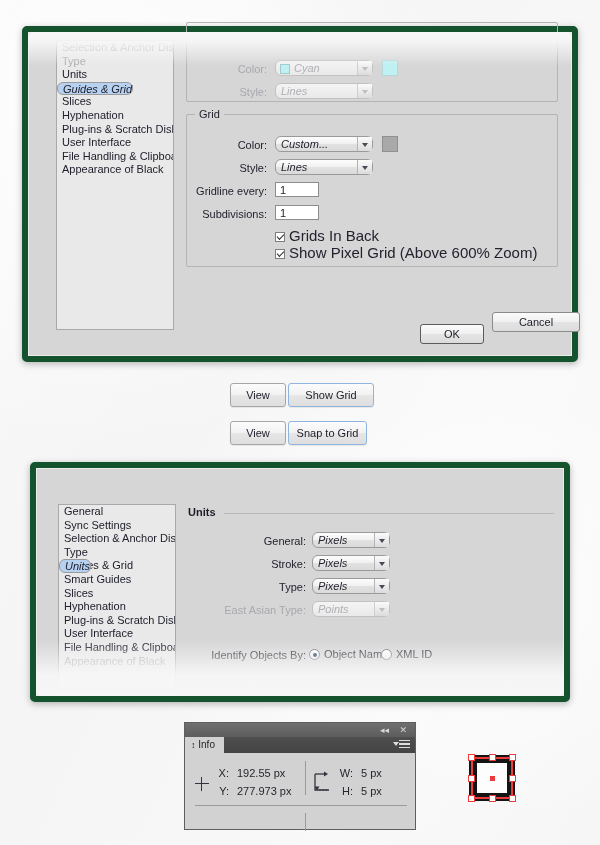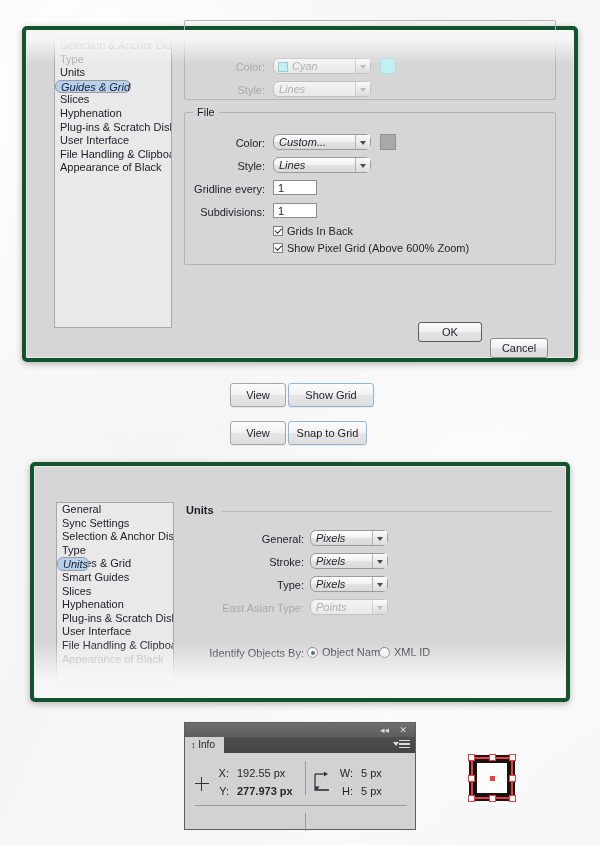--- a/index.html
+++ b/index.html
@@ -19,21 +19,21 @@
       radial-gradient(circle at 18% 12%, rgba(255,255,255,.85), rgba(0,0,0,0) 40%),
       radial-gradient(circle at 82% 70%, rgba(255,255,255,.7), rgba(0,0,0,0) 45%),
       linear-gradient(115deg,#f9f9f9 0%,#f5f5f5 35%,#f8f8f8 70%,#f4f4f4 100%);
     pointer-events:none;
   }
 
   
   .dialog {
     position:absolute;
     background:#d6d6d6;
-    border:4px solid #14532d;
+    border:6px solid #14532d;
     border-radius:5px;
     box-shadow:0 2px 7px rgba(0,0,0,.28), 0 0 0 1px rgba(255,255,255,.5) inset;
   }
   .dlg-title {
     font-size:11px; color:#1e1e2c;
     padding:6px 0 0 9px;
     height:21px;
     background:linear-gradient(#ededed,#dedede);
     border-radius:4px 4px 0 0;
   }
@@ -135,21 +135,21 @@
     padding-left:4px;
   }
 
   
   .swatch {
     position:absolute; width:16px; height:16px;
     border:1px solid #909090;
   }
 
   
-  .cbx { position:absolute; font-size:11px; color:#23232f; white-space:nowrap; }
+  .cbx { position:absolute; font-size:15px; color:#23232f; white-space:nowrap; }
   .cbx .box {
     display:inline-block; width:10px; height:10px;
     border:1px solid #7e7e7e; background:#fff;
     vertical-align:-1px; margin-right:4px; position:relative;
   }
   .cbx .box.on:after {
     content:""; position:absolute; left:1px; top:1px;
     width:6px; height:3px;
     border-left:1.6px solid #2b2b38;
     border-bottom:1.6px solid #2b2b38;
@@ -289,21 +289,21 @@
     <div class="swatch" style="left:195px; top:37px; background:#bff0f2; border-color:#b3d8da;"></div>
 
     <div class="lbl dim" style="left:10px; top:63px; width:70px;">Style:</div>
     <div class="sel dim" style="left:88px; top:60px; width:98px;">
       <span>Lines</span>
       <span class="arrowbox"></span>
     </div>
   </div>
 
   <div class="group" style="left:158px; top:82px; width:372px; height:153px;">
-    <div class="legend">File</div>
+    <div class="legend">Grid</div>
 
     <div class="lbl" style="left:10px; top:24px; width:70px;">Color:</div>
     <div class="sel" style="left:88px; top:21px; width:98px;">
       <span>Custom...</span>
       <span class="arrowbox"></span>
     </div>
     <div class="swatch" style="left:195px; top:21px; background:#a9a9a9;"></div>
 
     <div class="lbl" style="left:10px; top:47px; width:70px;">Style:</div>
     <div class="sel" style="left:88px; top:44px; width:98px;">
@@ -319,21 +319,21 @@
 
     <div class="cbx" style="left:88px; top:112px;">
       <span class="box on"></span><span>Grids In Back</span>
     </div>
     <div class="cbx" style="left:88px; top:129px;text-align:center;">
       <span class="box on"></span><span>Show Pixel Grid (Above 600% Zoom)</span>
     </div>
   </div>
 
   <div class="btn default" style="left:392px; top:292px; width:64px;">OK</div>
-  <div class="btn" style="left:464px; top:308px; width:58px;">Cancel</div>
+  <div class="btn" style="left:464px; top:280px; width:88px;">Cancel</div>
 
   <div class="fade-top"></div>
 </div>
 
 <div>
   <div class="mbtn" style="left:230px; top:383px; width:56px;">View</div>
   <div class="mbtn hl" style="left:288px; top:383px; width:86px;">Show Grid</div>
 </div>
 <div>
   <div class="mbtn" style="left:230px; top:421px; width:56px;">View</div>
@@ -415,21 +415,21 @@
         <i></i>
         <i></i>
     </div>
   </div>
   <div class="ip-content">
     <div class="cross" style="left:10px; top:24px; width:14px; height:14px;"></div>
 
     <div class="ip-key" style="left:28px; top:14px; width:16px;">X:</div>
     <div class="ip-row" style="left:52px; top:14px;">192.55 px</div>
     <div class="ip-key" style="left:28px; top:32px; width:16px;">Y:</div>
-    <div class="ip-row" style="left:52px; top:32px;font-weight:bold;">277.973 px</div>
+    <div class="ip-row" style="left:52px; top:32px;">277.973 px</div>
 
     <div class="ip-div" style="left:120px; top:8px; width:1px; height:34px;"></div>
 
     <svg style="position:absolute; left:128px; top:18px;" width="20" height="22" viewBox="0 0 20 22">
       <path d="M2 3 L2 19 L16 19" fill="none" stroke="#33333d" stroke-width="1.3"></path>
       <path d="M2 3 L13 3" fill="none" stroke="#33333d" stroke-width="1.3"></path>
       <path d="M11 0.5 L15 3 L11 5.5 Z" fill="#33333d"></path>
       <path d="M4.5 15.5 L2 19.5 L-0.5 15.5 Z" fill="#33333d" transform="translate(2,0)"></path>
       <circle cx="7" cy="19" r=".8" fill="#33333d"></circle>
         <circle cx="10" cy="19" r=".8" fill="#33333d"></circle>

